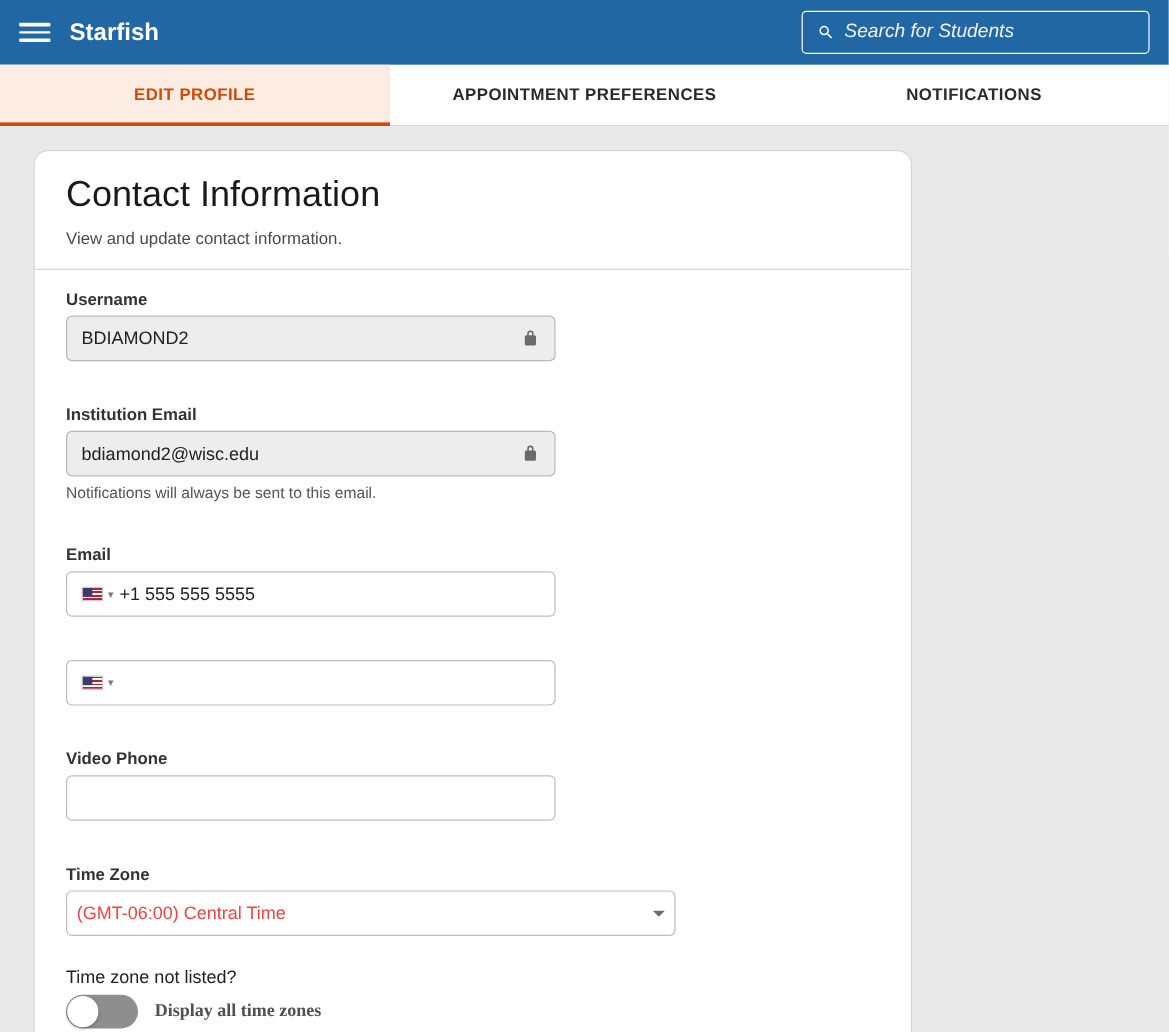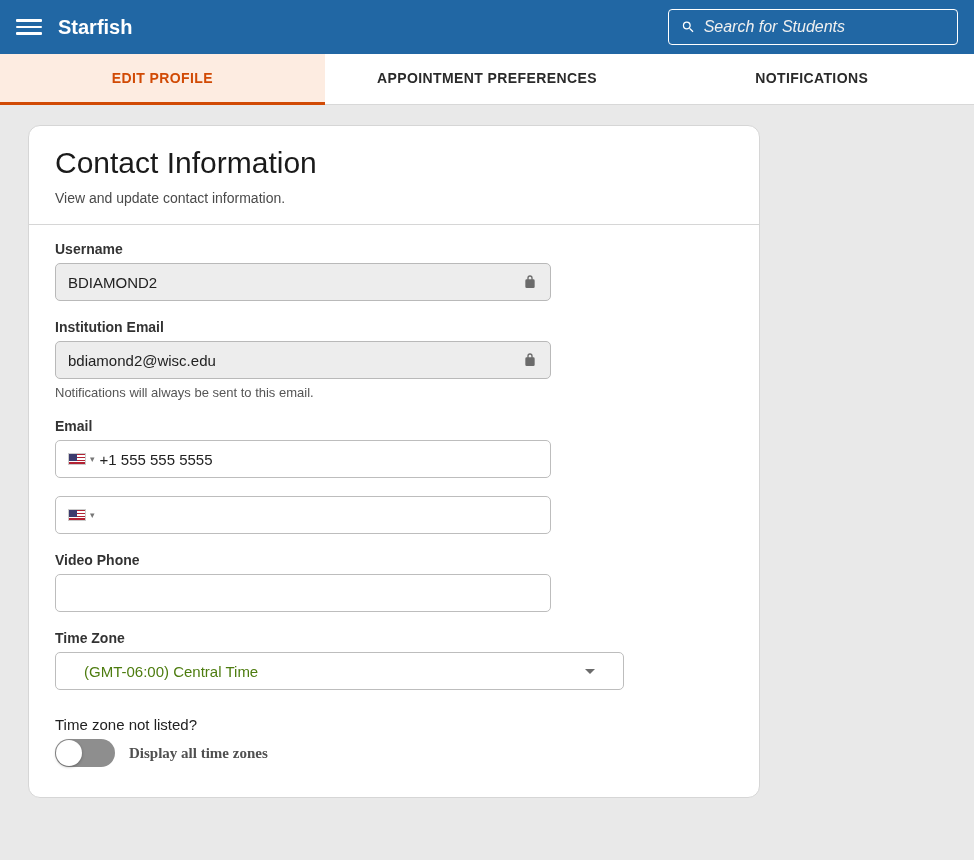--- a/index.html
+++ b/index.html
@@ -76,54 +76,54 @@
   }
   .card-header {
     padding: 20px 26px 18px;
     border-bottom: 1px solid #d6d6d6;
   }
   .card-title { font-size: 30px; font-weight: 500; color: #1a1a1a; margin-bottom: 10px; }
   .card-sub { font-size: 14px; color: #4a4a4a; }
 
   .card-body { padding: 16px 26px 22px; }
 
-  .field { margin-bottom: 18px; }
+  .field { margin-bottom: 36px; }
   .field-label { font-size: 14px; font-weight: 700; color: #333; margin-bottom: 6px; display: block; }
   .input {
     display: flex; align-items: center;
     border: 1px solid #bdbdbd;
     border-radius: 5px;
     height: 38px;
     padding: 0 12px;
     font-size: 15px;
     color: #222;
     background: #fff;
-    width: 496px;
+    width: 408px;
   }
   .input.locked { background: #ededed; border-color: #b9b9b9; }
   .input-text { flex: 1; border: none; outline: none; background: transparent; font-size: 15px; color: #222; }
   .lock-icon { width: 16px; height: 16px; fill: #6b6b6b; }
   .hint { font-size: 13px; color: #555; margin-top: 6px; }
 
   .flag {
     width: 18px; height: 12px; background: #fff; position: relative; display: inline-block;
     border: 0.5px solid #ccc;
     background-image:
       linear-gradient(#b22234 14%, #fff 14% 28%, #b22234 28% 42%, #fff 42% 57%, #b22234 57% 71%, #fff 71% 85%, #b22234 85%);
   }
   .flag::before {
     content: ""; position: absolute; left: 0; top: 0; width: 8px; height: 7px; background: #3c3b6e;
   }
   .flag-caret { font-size: 9px; color: #777; margin: 0 5px 0 4px; }
 
   .select {
     display: flex; align-items: center; justify-content: space-between;
     border: 1px solid #bdbdbd; border-radius: 5px;
-    height: 38px; padding: 0 28px; width: 569px;
-    font-size: 15px; color: #4d7c0f; background: #fff; cursor: pointer;
+    height: 38px; padding: 0 8px; width: 508px;
+    font-size: 15px; color: #ef4444; background: #fff; cursor: pointer;
   }
   .caret-down {
     width: 0; height: 0; border-left: 5px solid transparent; border-right: 5px solid transparent;
     border-top: 5px solid #6b6b6b;
   }
 
   .tz-question { font-size: 15px; color: #222; margin-top: 26px; margin-bottom: 6px; }
   .toggle-row { display: flex; align-items: center; gap: 14px; }
   .toggle {
     width: 60px; height: 28px; background: #8e8e8e; border-radius: 14px; position: relative; cursor: pointer;

